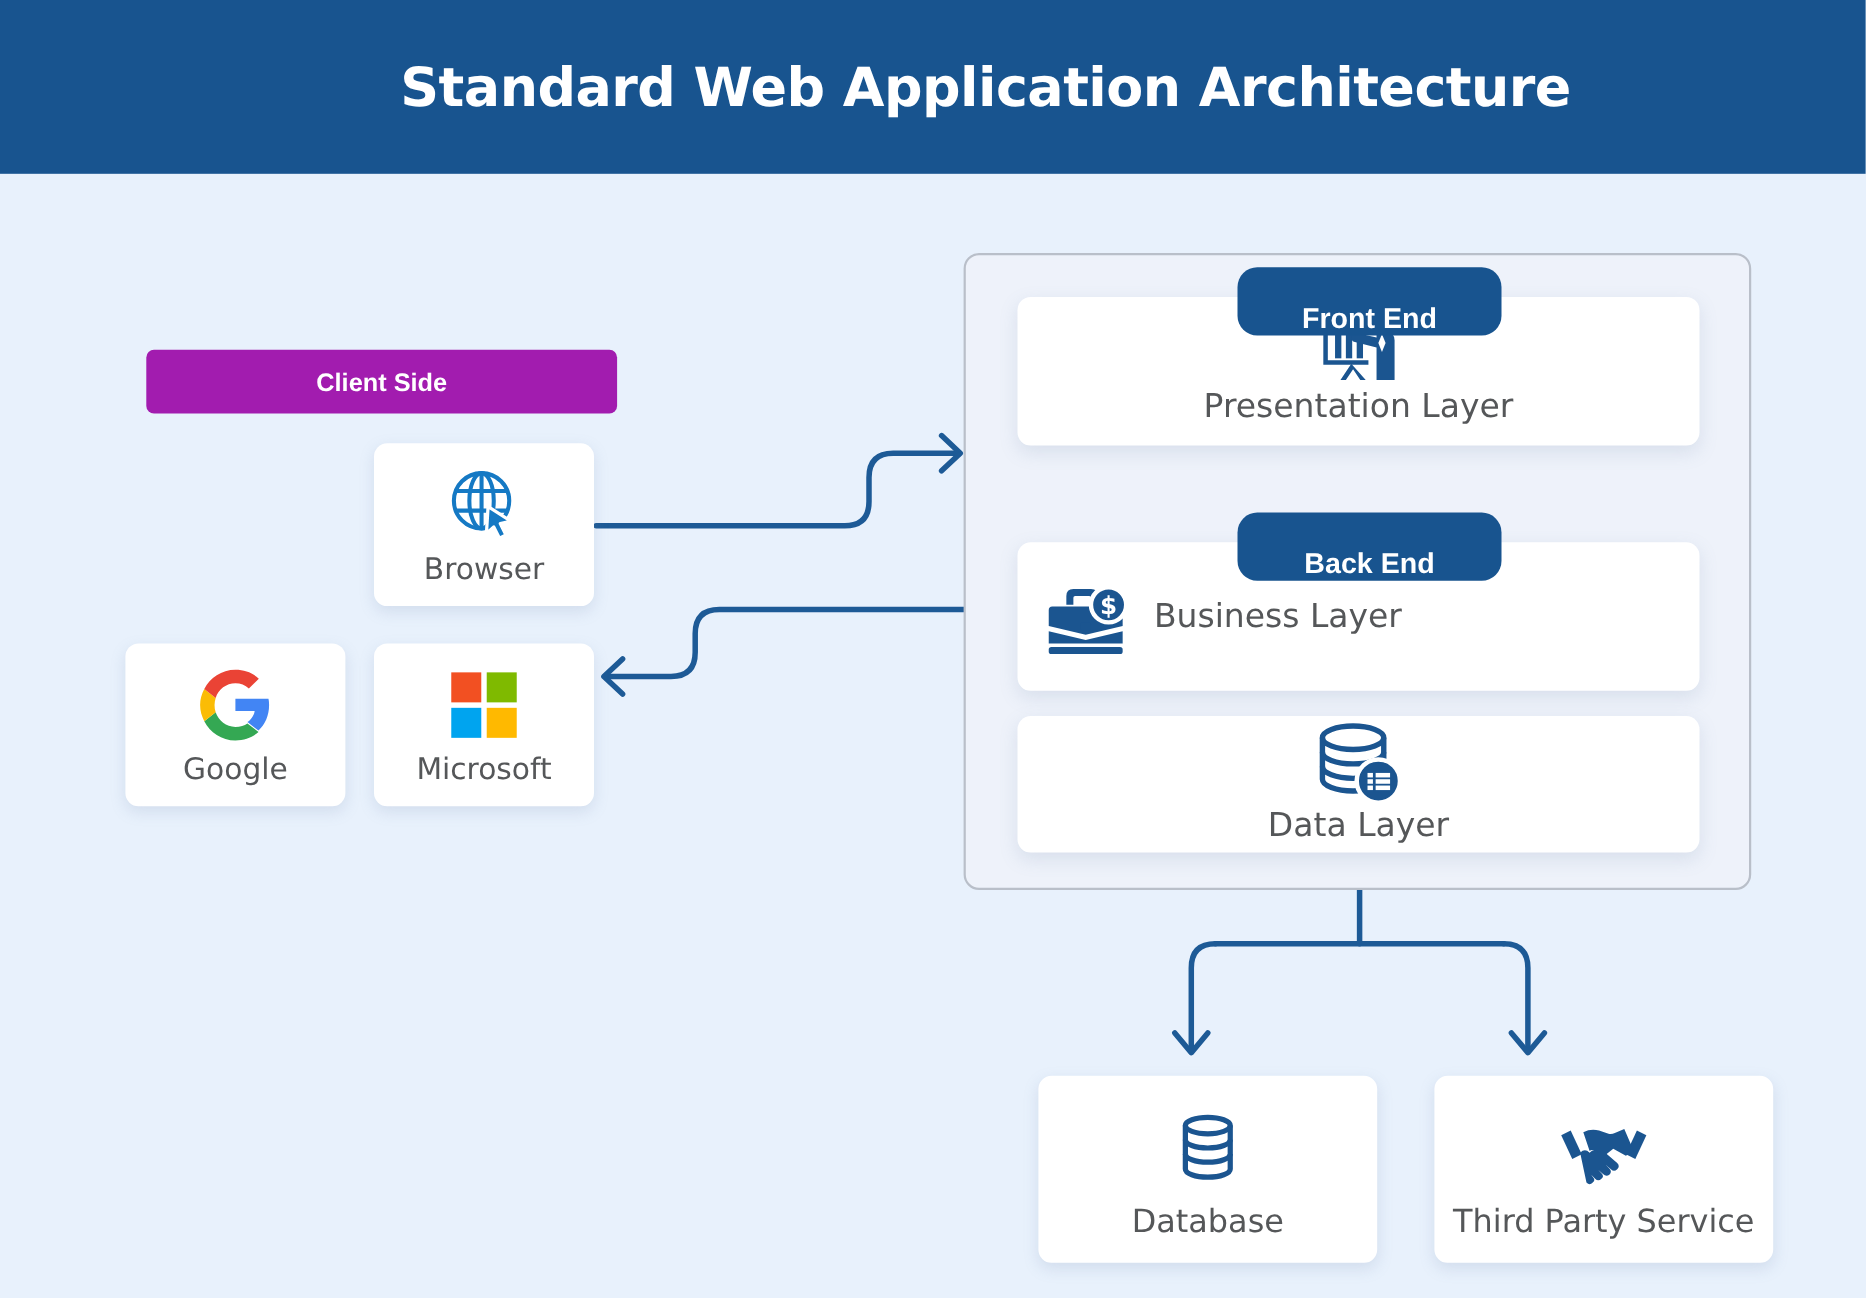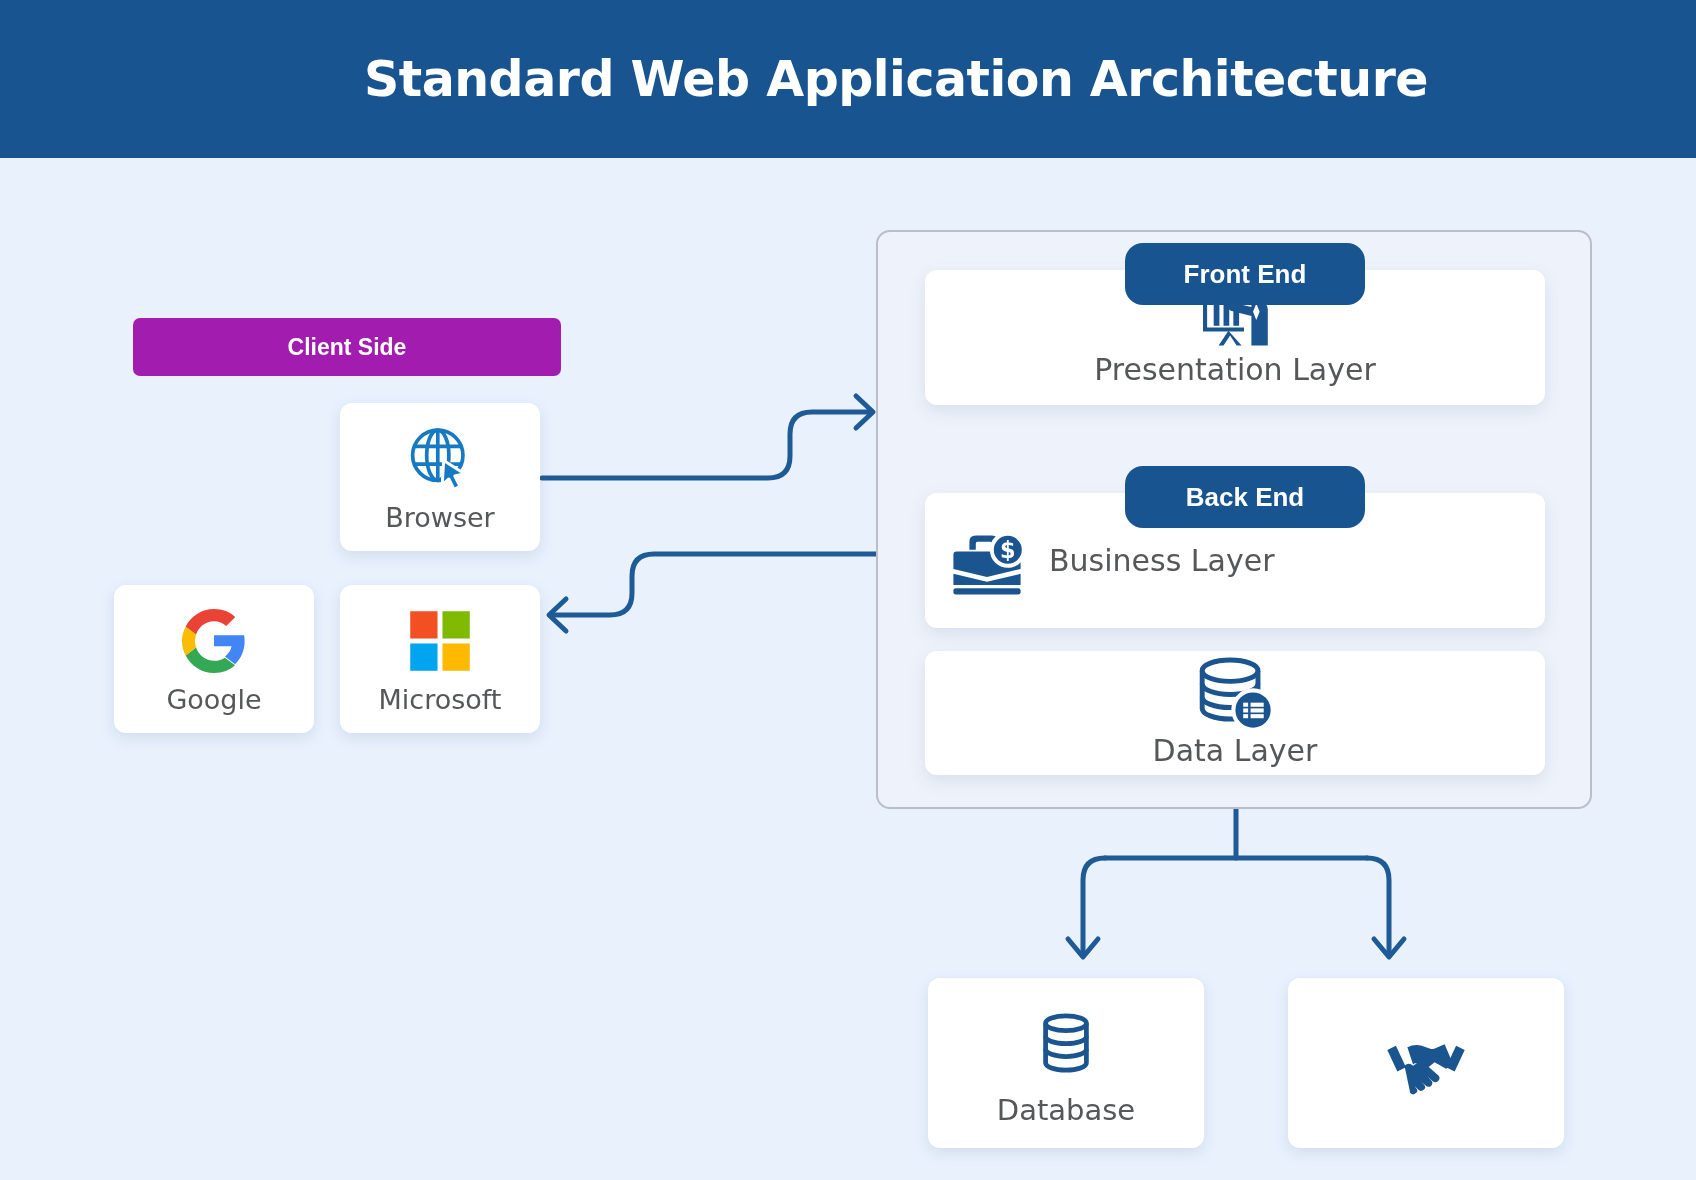--- a/index.html
+++ b/index.html
@@ -64,28 +64,28 @@
   #layer-presentation{left:925px;top:112px;width:620px;height:135px;flex-direction:column;}
   #layer-business    {left:925px;top:335px;width:620px;height:135px;}
   #layer-data        {left:925px;top:493px;width:620px;height:124px;flex-direction:column;}
   .layer-card .ic{width:124px;display:flex;align-items:center;justify-content:center;}
   .layer-card .lbl{
     font-size:30px;color:#555759;
     font-family:"DejaVu Sans", sans-serif;
   }
   .tier-badge{
     position:absolute;background:#18548f;border-radius:18px;height:62px;
-    display:flex;align-items:center;justify-content:center;z-index:5;
+    display:flex;align-items:flex-end;justify-content:center;z-index:5;
   }
   #badge-front{left:1125px;top:85px;width:240px;}
   #badge-back {left:1125px;top:308px;width:240px;}
   .tier-badge span{color:#fff;font-size:26px;font-weight:bold;}
 
   
-  .bottom-card{width:276px;height:170px;}
+  .bottom-card{width:308px;height:170px;margin-left:16px;}
   #card-database{left:928px;top:820px;}
   #card-thirdparty{left:1288px;top:820px;}
   .bottom-card .ic{height:92px;display:flex;align-items:center;justify-content:center;}
   .bottom-card .lbl{
     font-size:29px;color:#555759;margin-top:2px;
     font-family:"DejaVu Sans", sans-serif;
   }
 </style>
 </head>
 <body>
@@ -254,15 +254,16 @@
     <div class="ic">
       <svg width="86" height="70" viewBox="0 0 120 80">
         <g fill="#1b5590">
           <path d="M6 22 L18 16 l14 30 -12 6 Z"></path>
           <path d="M114 22 L102 16 l-14 30 12 6 Z"></path>
           <path d="M34 18 q10 -5 20 -2 l12 4 q4 1 8 -1 l12 -5 12 28 -10 6 -16 -9 -10 8 q-4 3 -8 0 l-6 -5 q-3 -3 -6 0 Z"></path>
           <path d="M30 44 q6 -6 12 0 q6 -6 11 0 q5 -5 10 1 l14 12 q4 4 0 8 q-4 4 -8 0 l-7 -6 l5 5 q4 4 0 8 q-4 3 -8 -1 l-6 -5 l4 4 q4 4 0 7 q-4 4 -8 0 l-5 -5 l2 3 q4 4 0 7 q-4 4 -8 0 Z"></path>
         </g>
       </svg>
     </div>
+    <div class="lbl">Third Party Service</div>
   </div>
 
 </div>
 
 </body></html>

